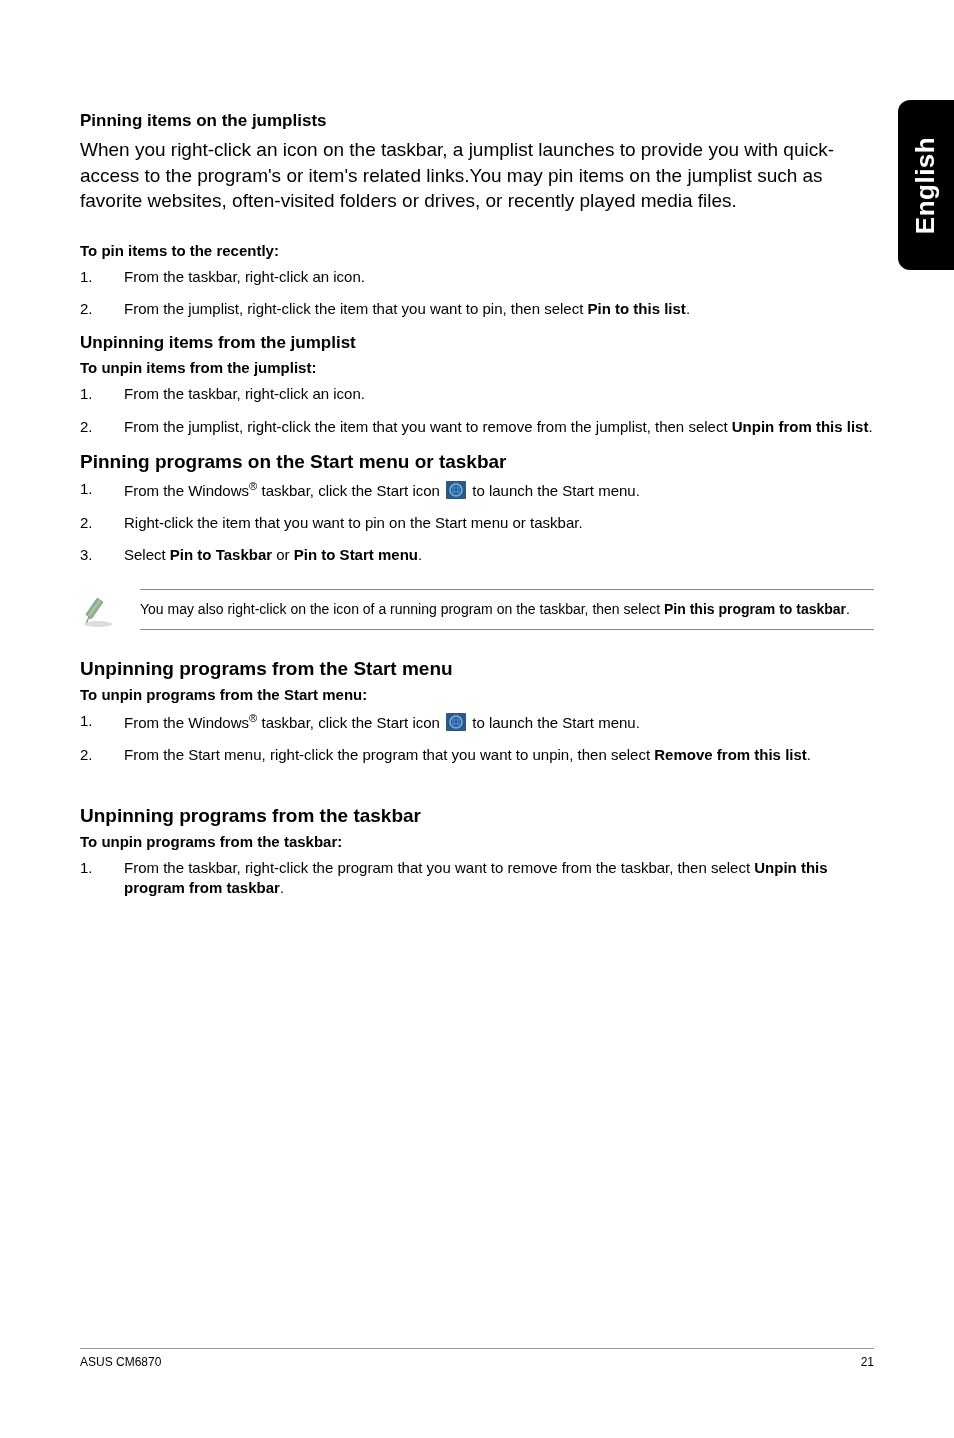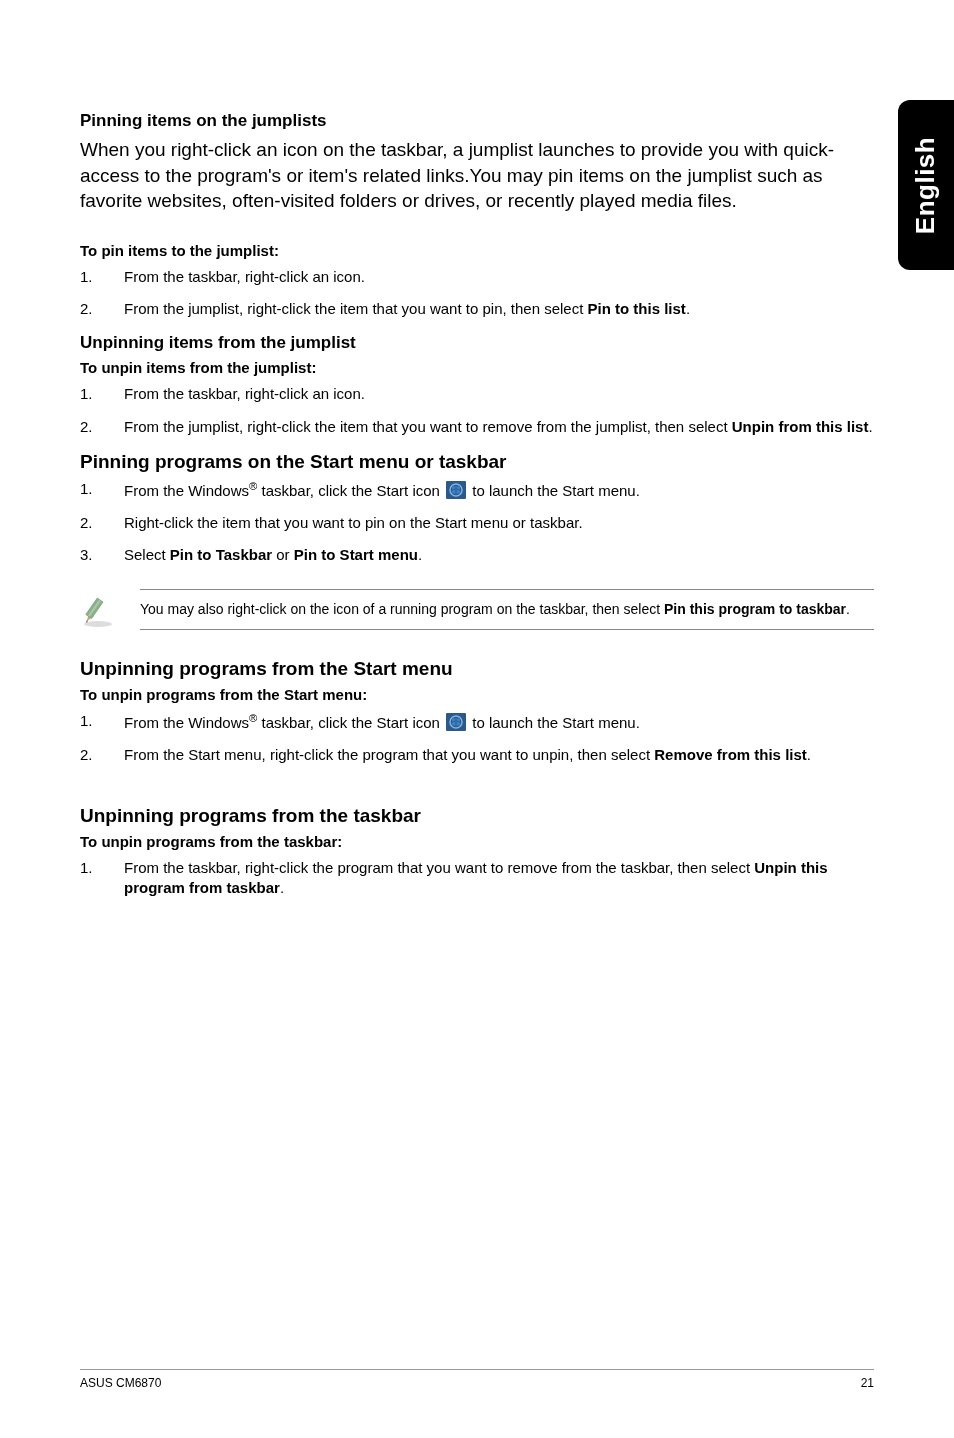--- a/index.html
+++ b/index.html
@@ -94,21 +94,21 @@
   .start-icon {
     display: inline-block;
     width: 20px;
     height: 18px;
     vertical-align: -3px;
     margin: 0 2px;
   }
   .start-icon svg { display: block; }
   .footer {
     position: absolute;
-    bottom: 48px;
+    bottom: 69px;
     left: 80px;
     right: 80px;
     border-top: 1px solid #999;
     padding-top: 6px;
     font-size: 12px;
     display: flex;
     justify-content: space-between;
   }
   .sup { font-size: 0.75em; vertical-align: super; }
   b { font-weight: bold; }
@@ -118,21 +118,21 @@
 
 <div class="side-tab">
   <span>English</span>
 </div>
 
 <div class="page">
 
   
   <h3 class="sub">Pinning items on the jumplists</h3>
   <p class="intro">When you right-click an icon on the taskbar, a jumplist launches to provide you with quick-access to the program's or item's related links.You may pin items on the jumplist such as favorite websites, often-visited folders or drives, or recently played media files.</p>
-  <p class="subbold">To pin items to the jumplist:</p>
+  <p class="subbold">To pin items to the recently:</p>
   <ol>
     <li>
       <span class="num">1.</span>
       <span>From the taskbar, right-click an icon.</span>
     </li>
     <li>
       <span class="num">2.</span>
       <span><span>From the jumplist, right-click the item that you want to pin, then select </span><b>Pin to this list</b><span>.</span></span>
     </li>
   </ol>

